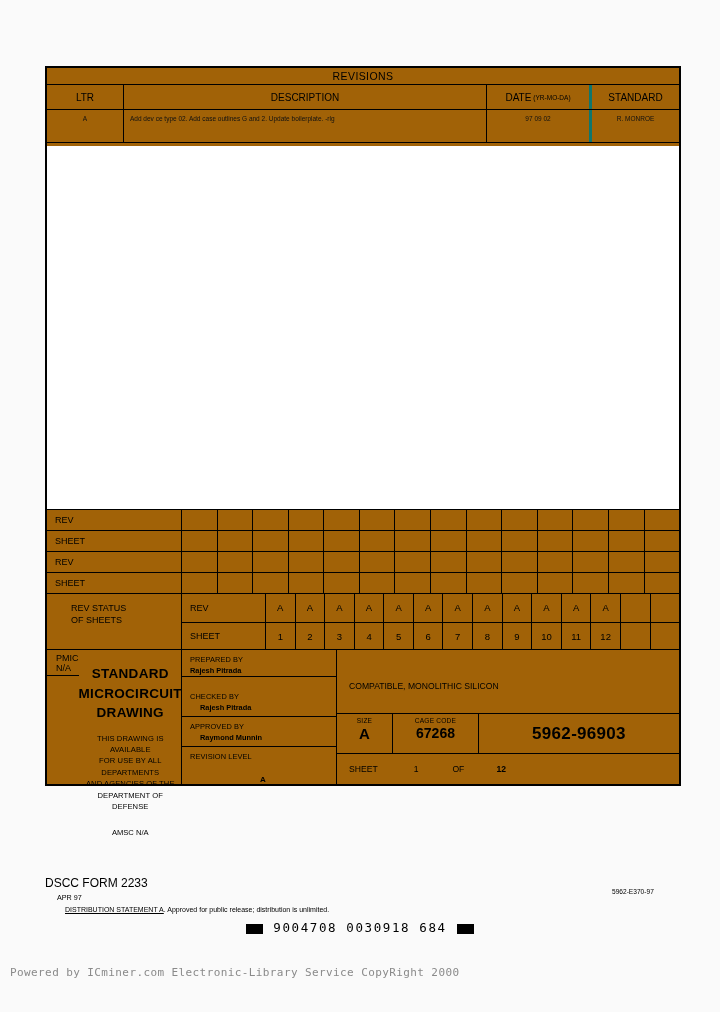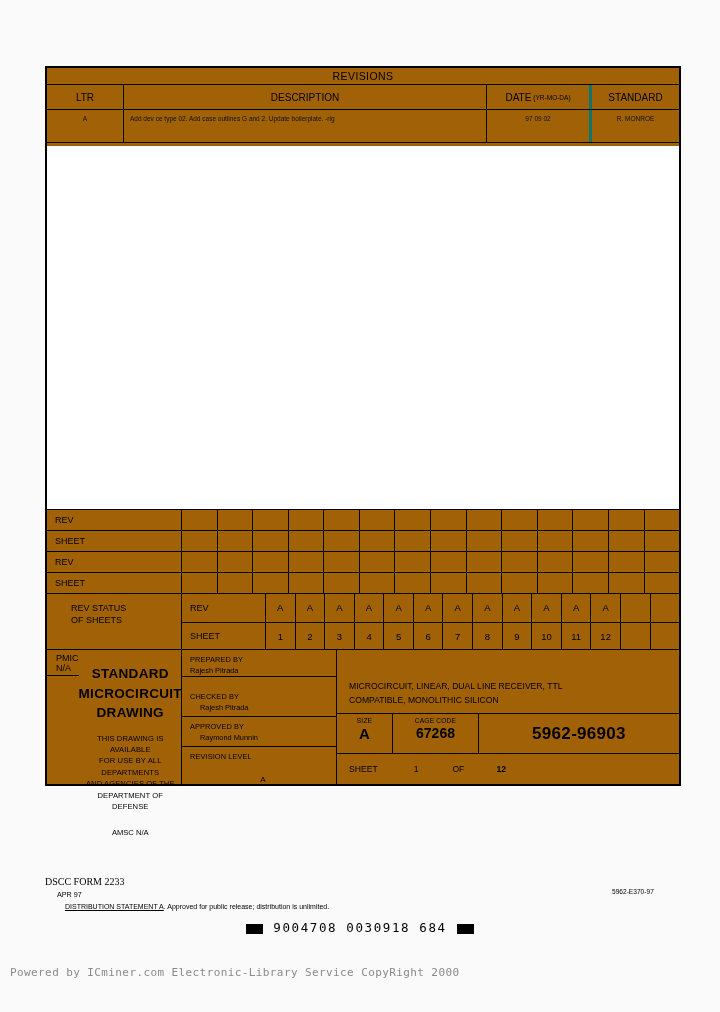--- a/index.html
+++ b/index.html
@@ -101,21 +101,21 @@
   }
   .tb-left{width:135px;flex:0 0 135px;border-right:1px solid #000;box-sizing:border-box;display:flex;flex-direction:row;justify-content:center;}
   .pmic{height:26px;border-bottom:1px solid #000;box-sizing:border-box;font-size:9px;display:flex;align-items:center;padding-left:10px;}
   .smd{flex:1;text-align:center;padding-top:14px;box-sizing:border-box;}
   .smd .big{font-size:13.5px;font-weight:bold;line-height:1.45;letter-spacing:.3px;}
   .smd .avail{font-size:7.6px;line-height:1.5;margin-top:10px;letter-spacing:.1px;}
   .smd .amsc{font-size:7.6px;margin-top:16px;}
   .tb-mid{width:155px;flex:0 0 155px;border-right:1px solid #000;box-sizing:border-box;display:flex;flex-direction:column;}
   .sigbox{border-bottom:1px solid #000;box-sizing:border-box;padding:5px 0 0 8px;}
   .sigbox .lbl{font-size:7.4px;letter-spacing:.1px;}
-  .sigbox .val{font-size:7.4px;padding-left:10px;margin-top:2px;}
+  .sigbox .val{font-size:7.4px;padding-left:10px;margin-top:2px;font-weight:bold;}
   .sigbox.s1{height:36px;}
   .sigbox.s2{height:40px;margin-top:10px;}
   .sigbox.s3{height:40px;}
   .sigbox.s4{height:32px;}
   .sigbox.s4 .val{text-align:center;padding-left:26px;}
   .sigbox.s5{flex:1;border-bottom:none;}
   .sigbox.s5 .val{text-align:center;padding-left:0;margin-top:14px;font-size:8px;}
   .tb-right{flex:1;display:flex;flex-direction:column;box-sizing:border-box;}
   .dscc{
     height:36px;border-bottom:1px solid #000;box-sizing:border-box;
@@ -131,21 +131,21 @@
   .id-part{flex:1;display:flex;align-items:center;justify-content:center;}
   .id-lbl{font-size:6.6px;letter-spacing:.2px;}
   .id-val{font-size:15px;font-weight:bold;margin-top:1px;}
   .id-val.cage{font-size:14px;}
   .id-part span{font-size:17px;font-weight:bold;letter-spacing:.3px;}
   .sheet-row{height:30px;display:flex;align-items:center;font-size:8.6px;padding-left:12px;}
   .sheet-row .n{display:inline-block;}
   .sp1{margin-left:36px;} .sp2{margin-left:34px;} .sp3{margin-left:32px;font-weight:bold;}
   
   .foot{position:absolute;left:45px;top:876px;width:640px;}
-  .foot .f1{font-size:10px;font-family:Liberation Serif, serif;}
+  .foot .f1{font-size:12px;}
   .foot .f2{font-size:7.2px;margin-left:12px;margin-top:3px;}
   .foot .f3{font-size:7px;margin-left:20px;margin-top:4px;}
   .foot .f3 u{text-decoration:underline;}
   .foot-right{position:absolute;left:612px;top:888px;font-size:6.6px;}
   .barcode{
     position:absolute;left:0;top:920px;width:720px;text-align:center;
     font-family:"DejaVu Sans Mono", monospace;font-size:12.5px;letter-spacing:1.6px;
   }
   .blk{display:inline-block;width:17px;height:10px;background:#000;vertical-align:middle;}
   .blk.l{margin-right:10px;} .blk.r{margin-left:10px;}
@@ -356,21 +356,20 @@
           <div class="val">Raymond Munnin</div>
         </div>
         <div class="sigbox s5">
           <div class="lbl">REVISION LEVEL</div>
           <div class="val">A</div>
         </div>
       </div>
 
       <div class="tb-right">
         <div class="desc-box">
-          <div>MICROCIRCUIT, LINEAR, DUAL LINE RECEIVER, TTL</div>
           <div>COMPATIBLE, MONOLITHIC SILICON</div>
         </div>
         <div class="id-row">
           <div class="id-size">
             <div class="id-lbl">SIZE</div>
             <div class="id-val">A</div>
           </div>
           <div class="id-cage">
             <div class="id-lbl">CAGE CODE</div>
             <div class="id-val cage">67268</div>

